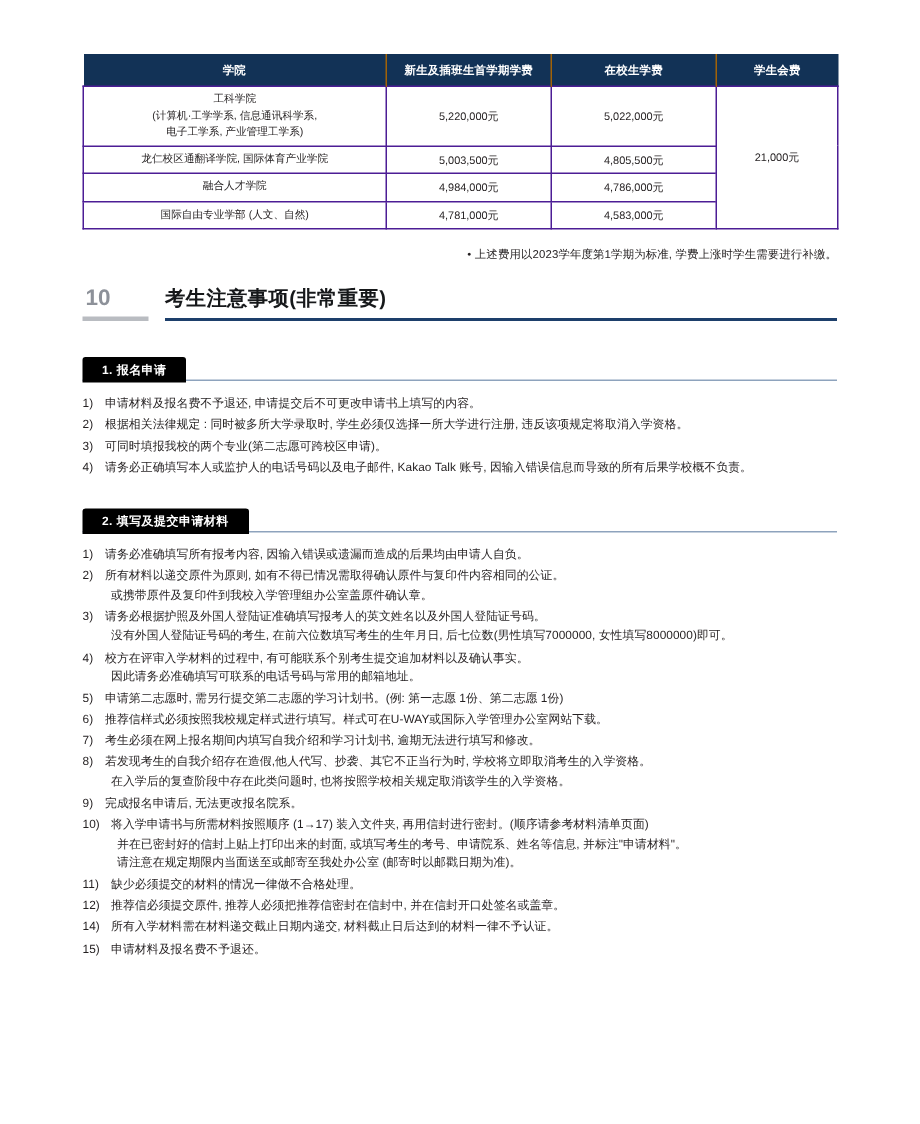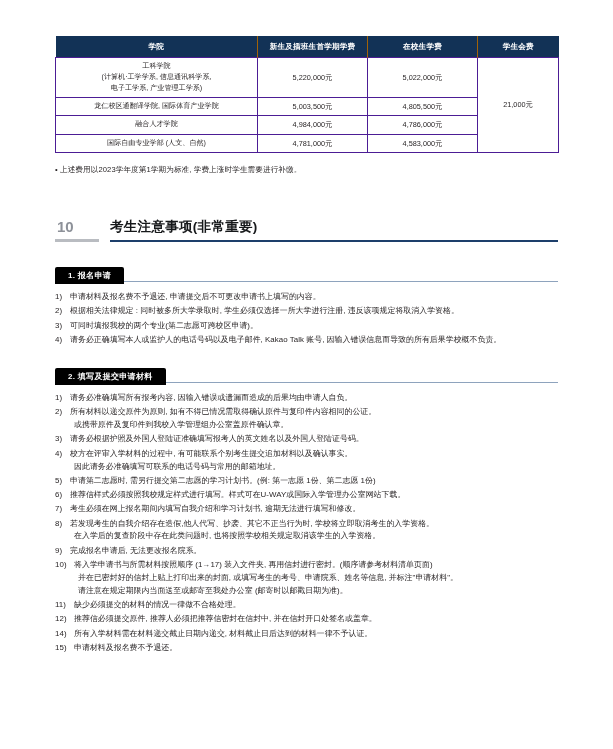--- a/index.html
+++ b/index.html
@@ -67,25 +67,26 @@
   .col-b { width: 110px; }
   .col-c { width: 110px; }
   .col-d { width: 81px; }
 
   
   .table-note {
     margin-top: 12px;
     font-size: 7.6px;
     color: #231f20;
     letter-spacing: 0.1px;
+    text-align: right;
   }
 
   
   .section-head {
-    margin-top: 44px;
+    margin-top: 16px;
     display: flex;
     align-items: flex-end;
   }
   .section-num-box {
     width: 55px;
     flex: 0 0 55px;
     padding-bottom: 4px;
   }
   .section-num {
     font-size: 15px;
@@ -282,20 +283,21 @@
         <span class="item-body">
           <span>所有材料以递交原件为原则, 如有不得已情况需取得确认原件与复印件内容相同的公证。</span>
           <span class="cont">或携带原件及复印件到我校入学管理组办公室盖原件确认章。</span>
         </span>
       </div>
 
       <div class="item">
         <span class="item-marker">3)</span>
         <span class="item-body">
           <span>请务必根据护照及外国人登陆证准确填写报考人的英文姓名以及外国人登陆证号码。</span>
+          <span class="cont">没有外国人登陆证号码的考生, 在前六位数填写考生的生年月日, 后七位数(男性填写7000000, 女性填写8000000)即可。</span>
         </span>
       </div>
 
       <div class="item">
         <span class="item-marker">4)</span>
         <span class="item-body">
           <span>校方在评审入学材料的过程中, 有可能联系个别考生提交追加材料以及确认事实。</span>
           <span class="cont">因此请务必准确填写可联系的电话号码与常用的邮箱地址。</span>
         </span>
       </div>

